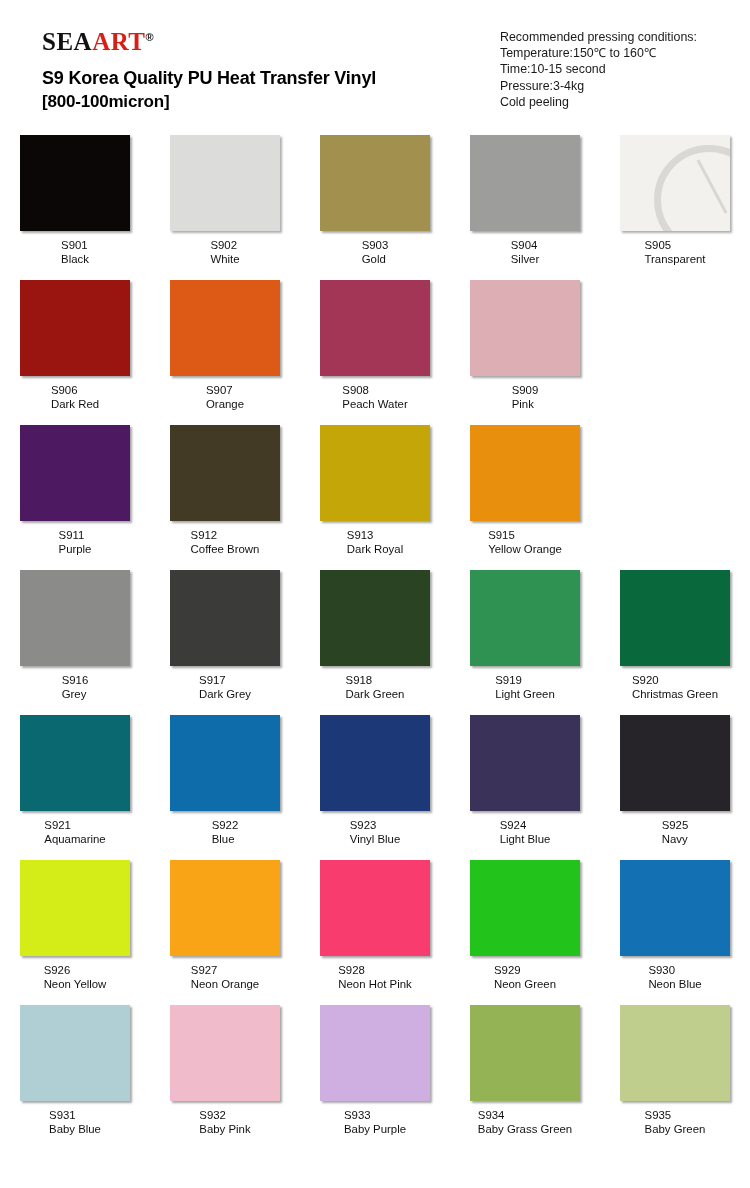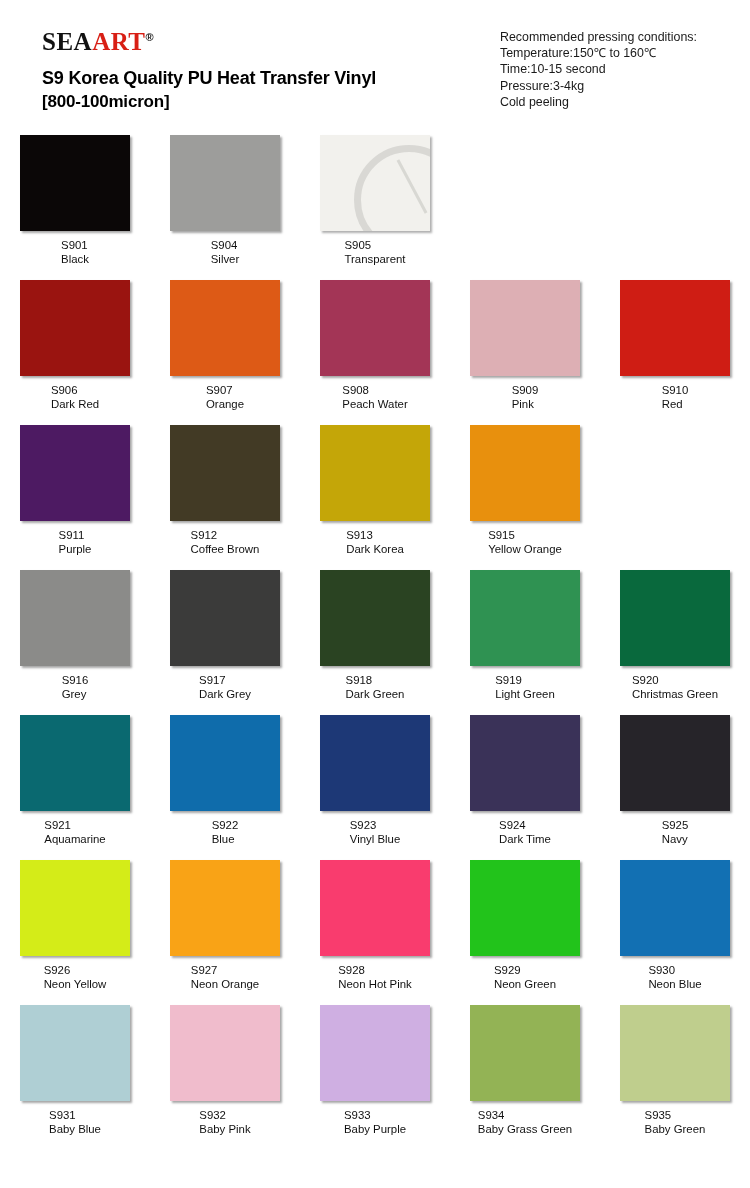--- a/index.html
+++ b/index.html
@@ -167,20 +167,34 @@
   <div class="grid">
       <div class="row">
         <div class="cell">
           <div class="swatch" style="background: rgb(11, 7, 7);"></div>
           <div class="label">
             <span class="code">S901</span>
             <span class="name">Black</span>
           </div>
         </div>
         <div class="cell">
+          <div class="swatch edge-light" style="background: rgb(220, 221, 219);"></div>
+          <div class="label">
+            <span class="code">S902</span>
+            <span class="name">White</span>
+          </div>
+        </div>
+        <div class="cell">
+          <div class="swatch" style="background: rgb(162, 144, 79);"></div>
+          <div class="label">
+            <span class="code">S903</span>
+            <span class="name">Gold</span>
+          </div>
+        </div>
+        <div class="cell">
           <div class="swatch silver-art" style="background: rgb(157, 157, 155);"></div>
           <div class="label">
             <span class="code">S904</span>
             <span class="name">Silver</span>
           </div>
         </div>
         <div class="cell">
           <div class="swatch transparent-art edge-light" style="background: rgb(242, 241, 237);"></div>
           <div class="label">
             <span class="code">S905</span>
@@ -210,48 +224,41 @@
             <span class="name">Peach Water</span>
           </div>
         </div>
         <div class="cell">
           <div class="swatch" style="background: rgb(221, 175, 180);"></div>
           <div class="label">
             <span class="code">S909</span>
             <span class="name">Pink</span>
           </div>
         </div>
-        <div class="cell">
-          <div class="swatch" style="background: rgb(207, 29, 20);"></div>
-          <div class="label">
-            <span class="code">S910</span>
-            <span class="name">Red</span>
-          </div>
-        </div>
       </div>
       <div class="row">
         <div class="cell">
           <div class="swatch" style="background: rgb(77, 26, 98);"></div>
           <div class="label">
             <span class="code">S911</span>
             <span class="name">Purple</span>
           </div>
         </div>
         <div class="cell">
           <div class="swatch" style="background: rgb(66, 58, 37);"></div>
           <div class="label">
             <span class="code">S912</span>
             <span class="name">Coffee Brown</span>
           </div>
         </div>
         <div class="cell">
           <div class="swatch" style="background: rgb(196, 166, 8);"></div>
           <div class="label">
             <span class="code">S913</span>
-            <span class="name">Dark Korea</span>
+            <span class="name">Dark Royal</span>
           </div>
         </div>
         <div class="cell">
           <div class="swatch" style="background: rgb(232, 144, 13);"></div>
           <div class="label">
             <span class="code">S915</span>
             <span class="name">Yellow Orange</span>
           </div>
         </div>
       </div>
@@ -311,21 +318,21 @@
           <div class="swatch" style="background: rgb(29, 56, 118);"></div>
           <div class="label">
             <span class="code">S923</span>
             <span class="name">Vinyl Blue</span>
           </div>
         </div>
         <div class="cell">
           <div class="swatch" style="background: rgb(58, 50, 88);"></div>
           <div class="label">
             <span class="code">S924</span>
-            <span class="name">Dark Time</span>
+            <span class="name">Light Blue</span>
           </div>
         </div>
         <div class="cell">
           <div class="swatch" style="background: rgb(38, 36, 41);"></div>
           <div class="label">
             <span class="code">S925</span>
             <span class="name">Navy</span>
           </div>
         </div>
       </div>

